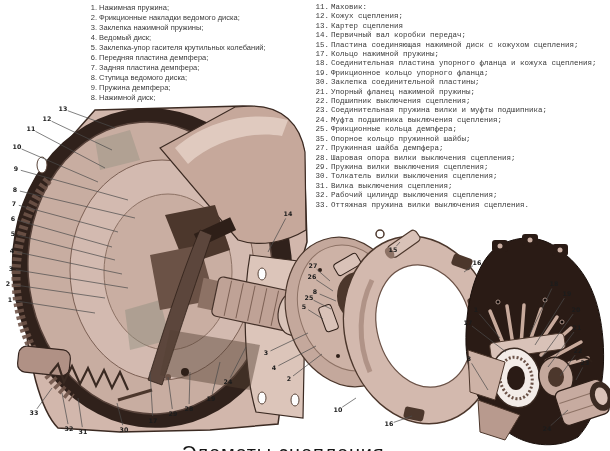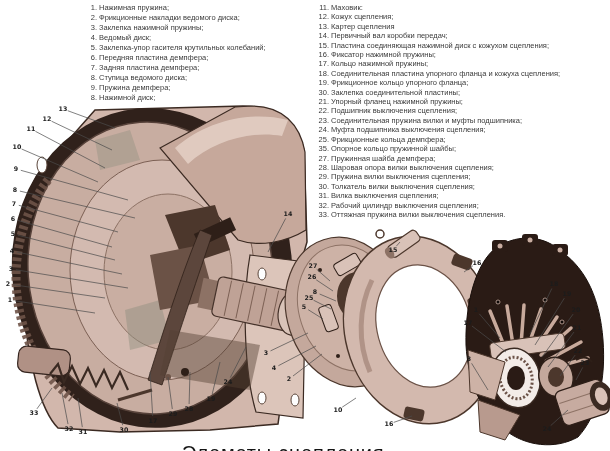--- a/index.html
+++ b/index.html
@@ -7,21 +7,21 @@
     position:relative;width:610px;height:451px;overflow:hidden;background:var(--paper,#fff);
     font-family:"Liberation Sans",sans-serif;
   }
   .stage svg{position:absolute;left:0;top:0;}
   .list{position:absolute;color:var(--ink,#3a3a3a);font-size:7.5px;}
   .list .li{display:flex;white-space:nowrap;}
   .list .num{width:14px;text-align:right;padding-right:2px;flex:0 0 auto;}
   .list-left{left:83px;top:3px;}
   .list-left .li{line-height:10px;}
   .list-right{left:315px;top:3px;}
-  .list-right .li{line-height:9.4px;}
+  .list-right .li{line-height:9.4px;font-family:Liberation Mono, monospace;}
   .caption{
     position:absolute;left:182px;top:442px;color:var(--caption,#141414);
     font-size:20px;letter-spacing:.8px;font-family:Liberation Sans, sans-serif;
   }
   .callout-text{
     font-family:"DejaVu Sans","Liberation Sans",sans-serif;font-size:6.3px;font-weight:bold;
   }
 </style>
 </head>
 <body>
@@ -304,24 +304,20 @@
       </div>
       <div class="li">
         <span class="num">14.</span>
         <span>Первичный вал коробки передач;</span>
       </div>
       <div class="li">
         <span class="num">15.</span>
         <span>Пластина соединяющая нажимной диск с кожухом сцепления;</span>
       </div>
       <div class="li">
-        <span class="num">16.</span>
-        <span>Фиксатор нажимной пружины;</span>
-      </div>
-      <div class="li">
         <span class="num">17.</span>
         <span>Кольцо нажимной пружины;</span>
       </div>
       <div class="li">
         <span class="num">18.</span>
         <span>Соединительная пластина упорного фланца и кожуха сцепления;</span>
       </div>
       <div class="li">
         <span class="num">19.</span>
         <span>Фрикционное кольцо упорного фланца;</span>

